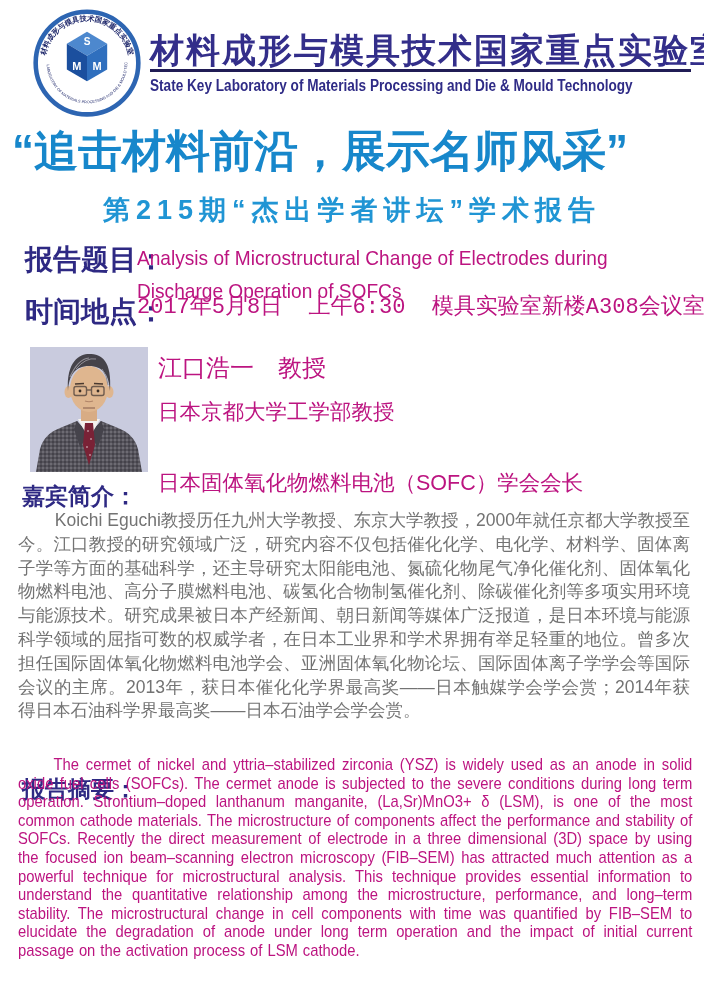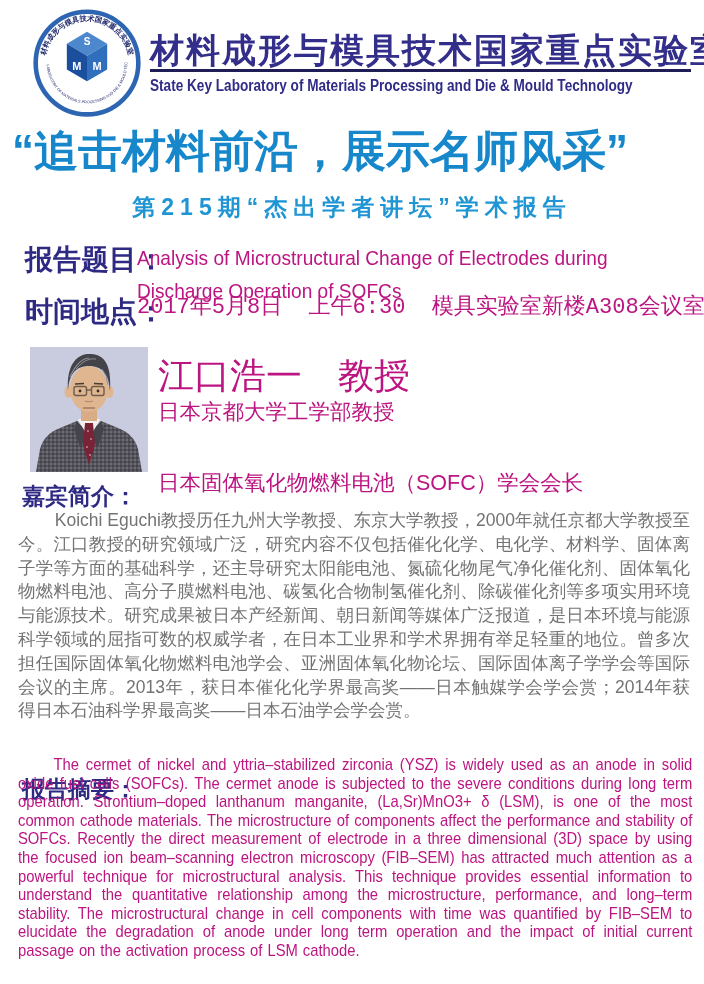--- a/index.html
+++ b/index.html
@@ -10,35 +10,35 @@
   .logo{position:absolute;left:32px;top:8px;width:110px;height:110px;}
   .hdr-zh{position:absolute;left:150px;top:28px;width:548px;font-size:34px;font-weight:bold;
           letter-spacing:2px;color:#332E8A;white-space:nowrap;}
   .hdr-rule{position:absolute;left:150px;top:69px;width:541px;height:3px;background:#201C55;}
   .hdr-en{position:absolute;left:150px;top:77px;width:640px;font-size:16px;font-weight:bold;
           color:#2F2B86;white-space:nowrap;transform:scaleX(.85);transform-origin:0 0;}
 
   
   .slogan{position:absolute;left:0;top:122px;width:640px;text-align:center;font-size:44px;
           font-weight:bold;color:#1787CB;white-space:nowrap;}
-  .series{position:absolute;left:0;top:192px;width:704px;text-align:center;font-size:23px;
+  .series{position:absolute;left:0;top:192px;width:704px;text-align:center;font-size:27px;
           font-weight:bold;letter-spacing:6px;color:#2095D4;white-space:nowrap;}
 
   
   .row{position:absolute;left:25px;display:flex;align-items:flex-start;}
   .row-topic{top:241px;}
   .row-dt{top:293px;font-family:Liberation Mono, monospace;}
   .lbl{font-size:28px;font-weight:bold;color:#2E2983;white-space:nowrap;width:112px;flex:0 0 112px;}
   .topic-val{font-size:21px;line-height:33px;color:#BC1480;white-space:nowrap;
              transform:scaleX(.91);transform-origin:0 0;}
   .dt-val{font-size:22px;line-height:30px;color:#BC1480;white-space:pre;}
 
   
   .photo{position:absolute;left:30px;top:347px;width:118px;height:125px;}
-  .spk-name{position:absolute;left:158px;top:352px;font-size:36px;font-weight:500;color:#BC1480;white-space:pre;}
+  .spk-name{position:absolute;left:158px;top:352px;font-size:24px;font-weight:500;color:#BC1480;white-space:pre;}
   .spk-t1{position:absolute;left:158px;top:397px;font-size:21.5px;color:#BC1480;white-space:nowrap;}
   .spk-t2{position:absolute;left:158px;top:432px;font-size:21.5px;color:#BC1480;white-space:nowrap;margin-top:36px;}
 
   
   .sec-lbl{position:absolute;left:22px;font-size:23px;font-weight:bold;color:#2E2983;white-space:nowrap;}
   .bio-lbl{top:481px;}
   .bio-txt{position:absolute;left:18px;top:509px;width:672px;margin:0;font-size:17.5px;
            line-height:23.8px;color:#737373;text-align:justify;text-indent:2.1em;}
   .abs-lbl{top:726px;margin-top:48px;}
   .abs-txt{position:absolute;left:18px;top:756px;width:775px;margin:0;font-size:17px;

